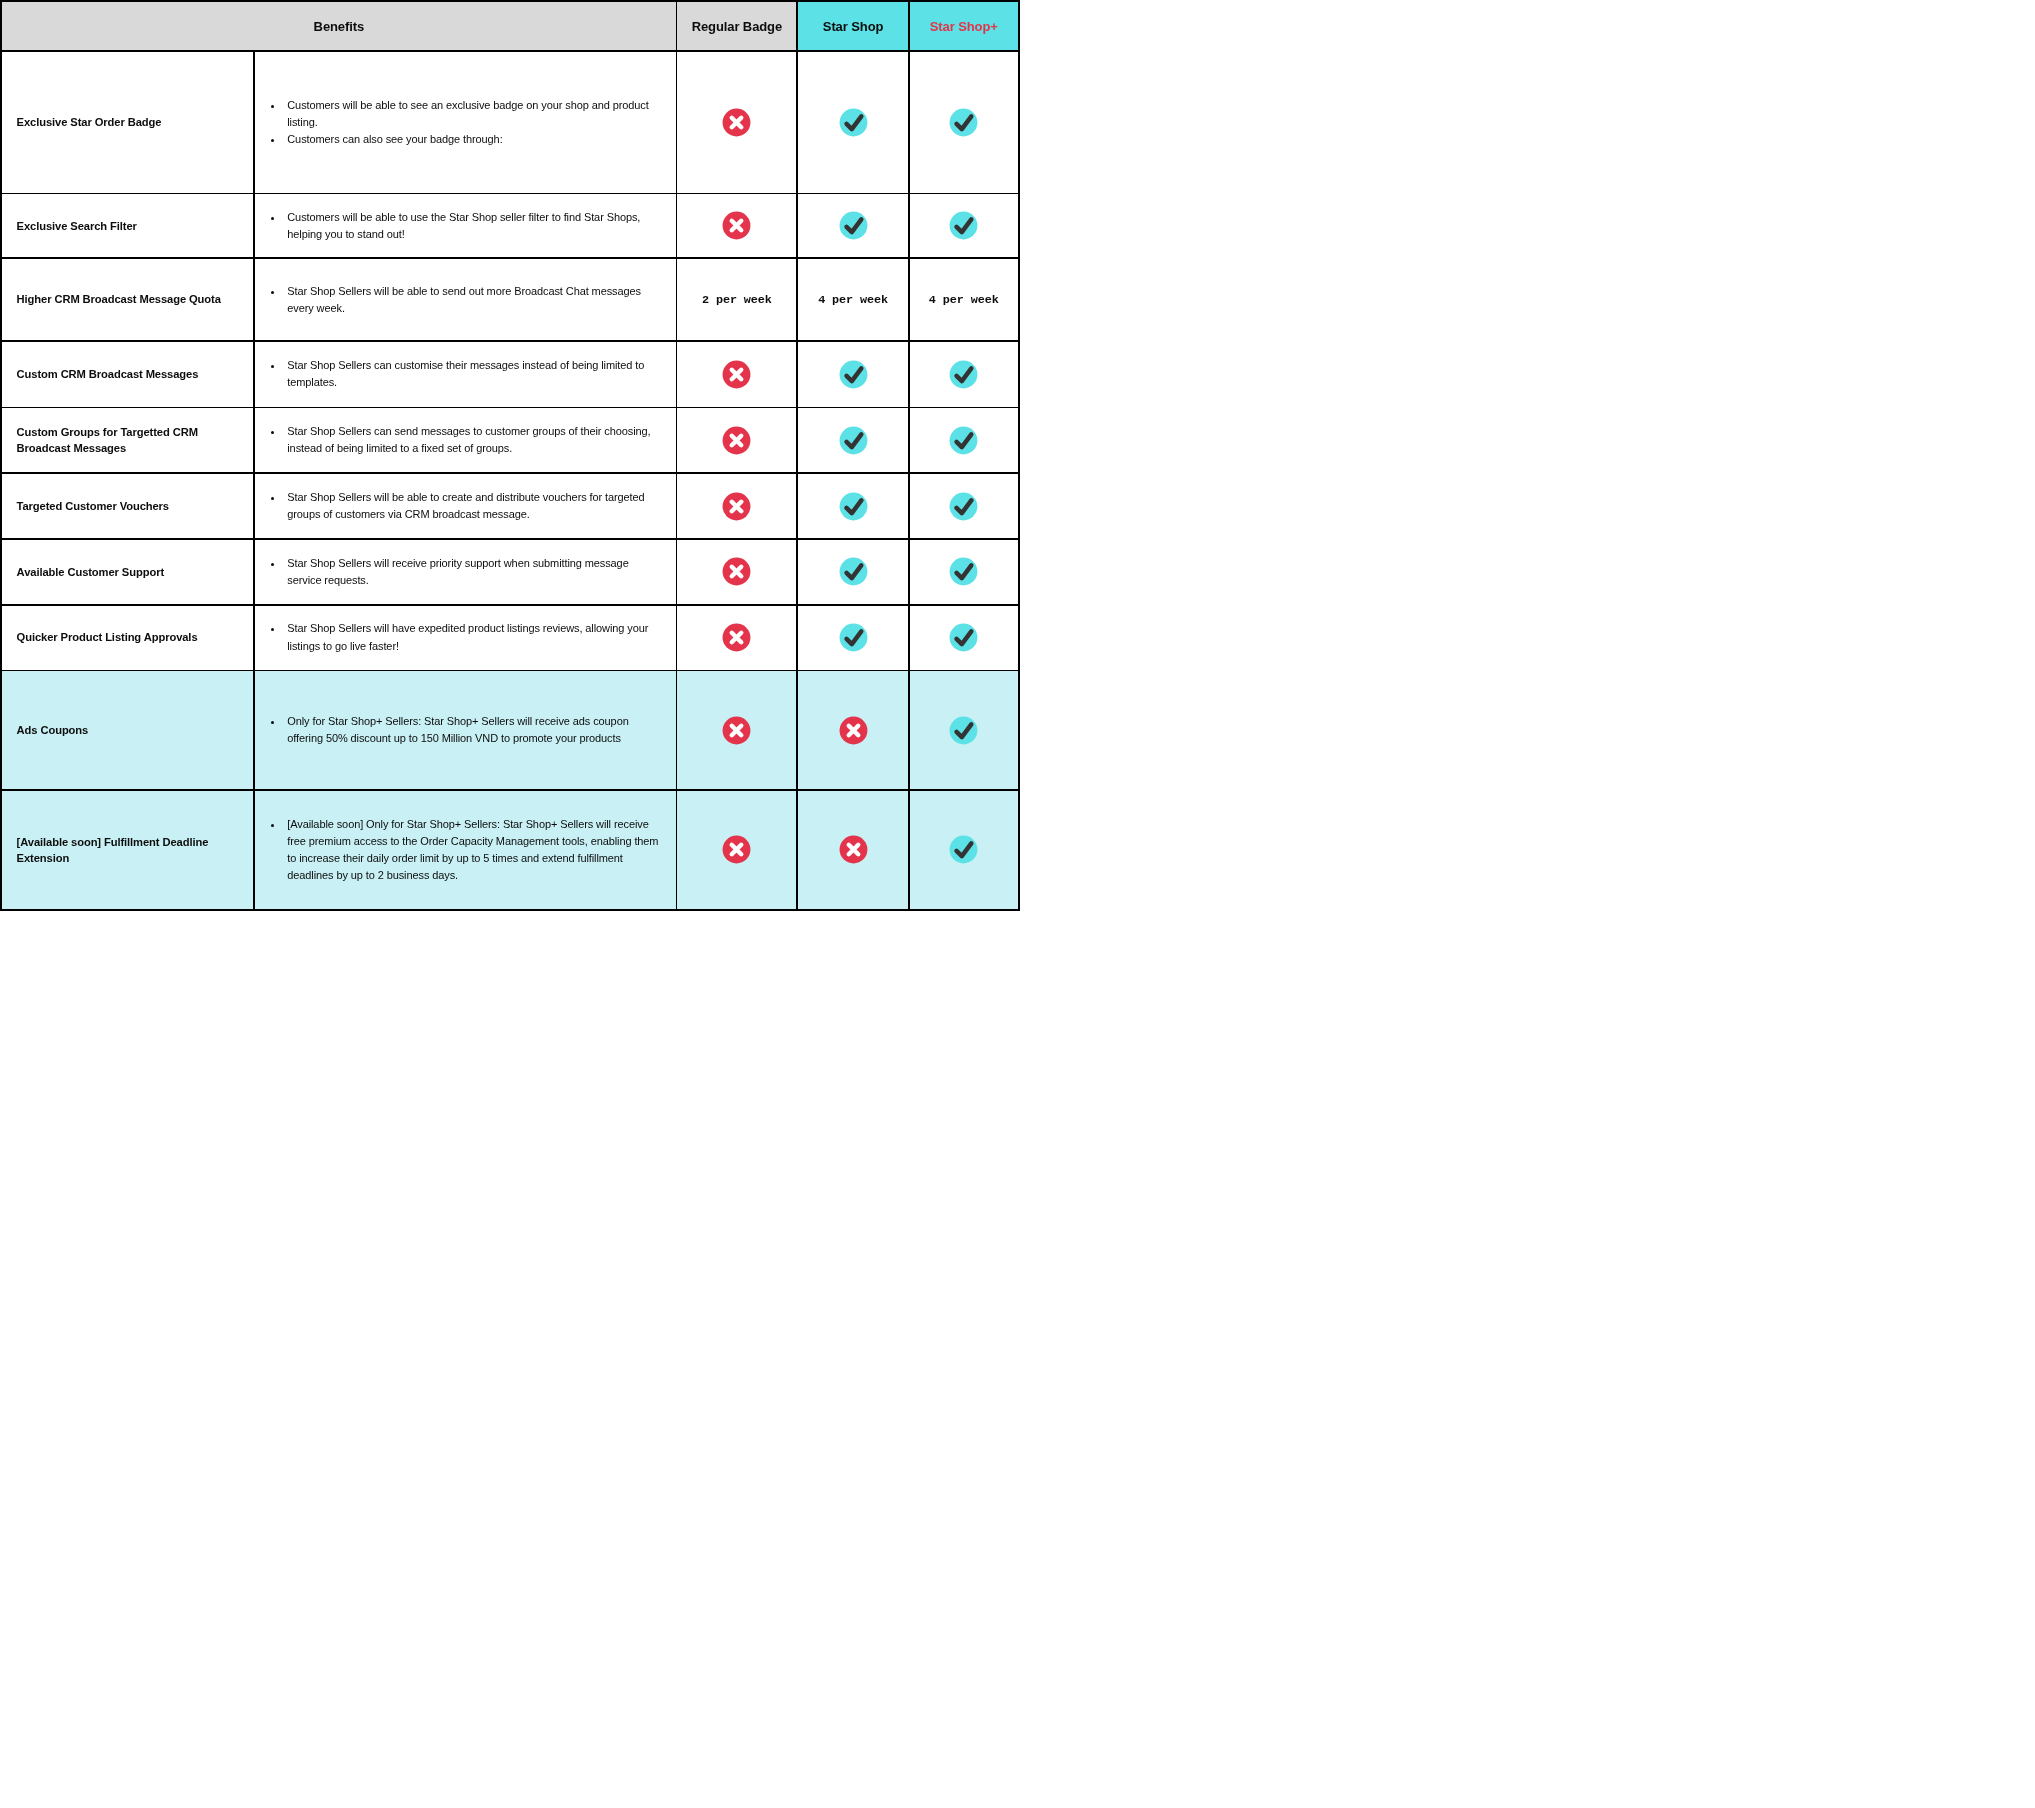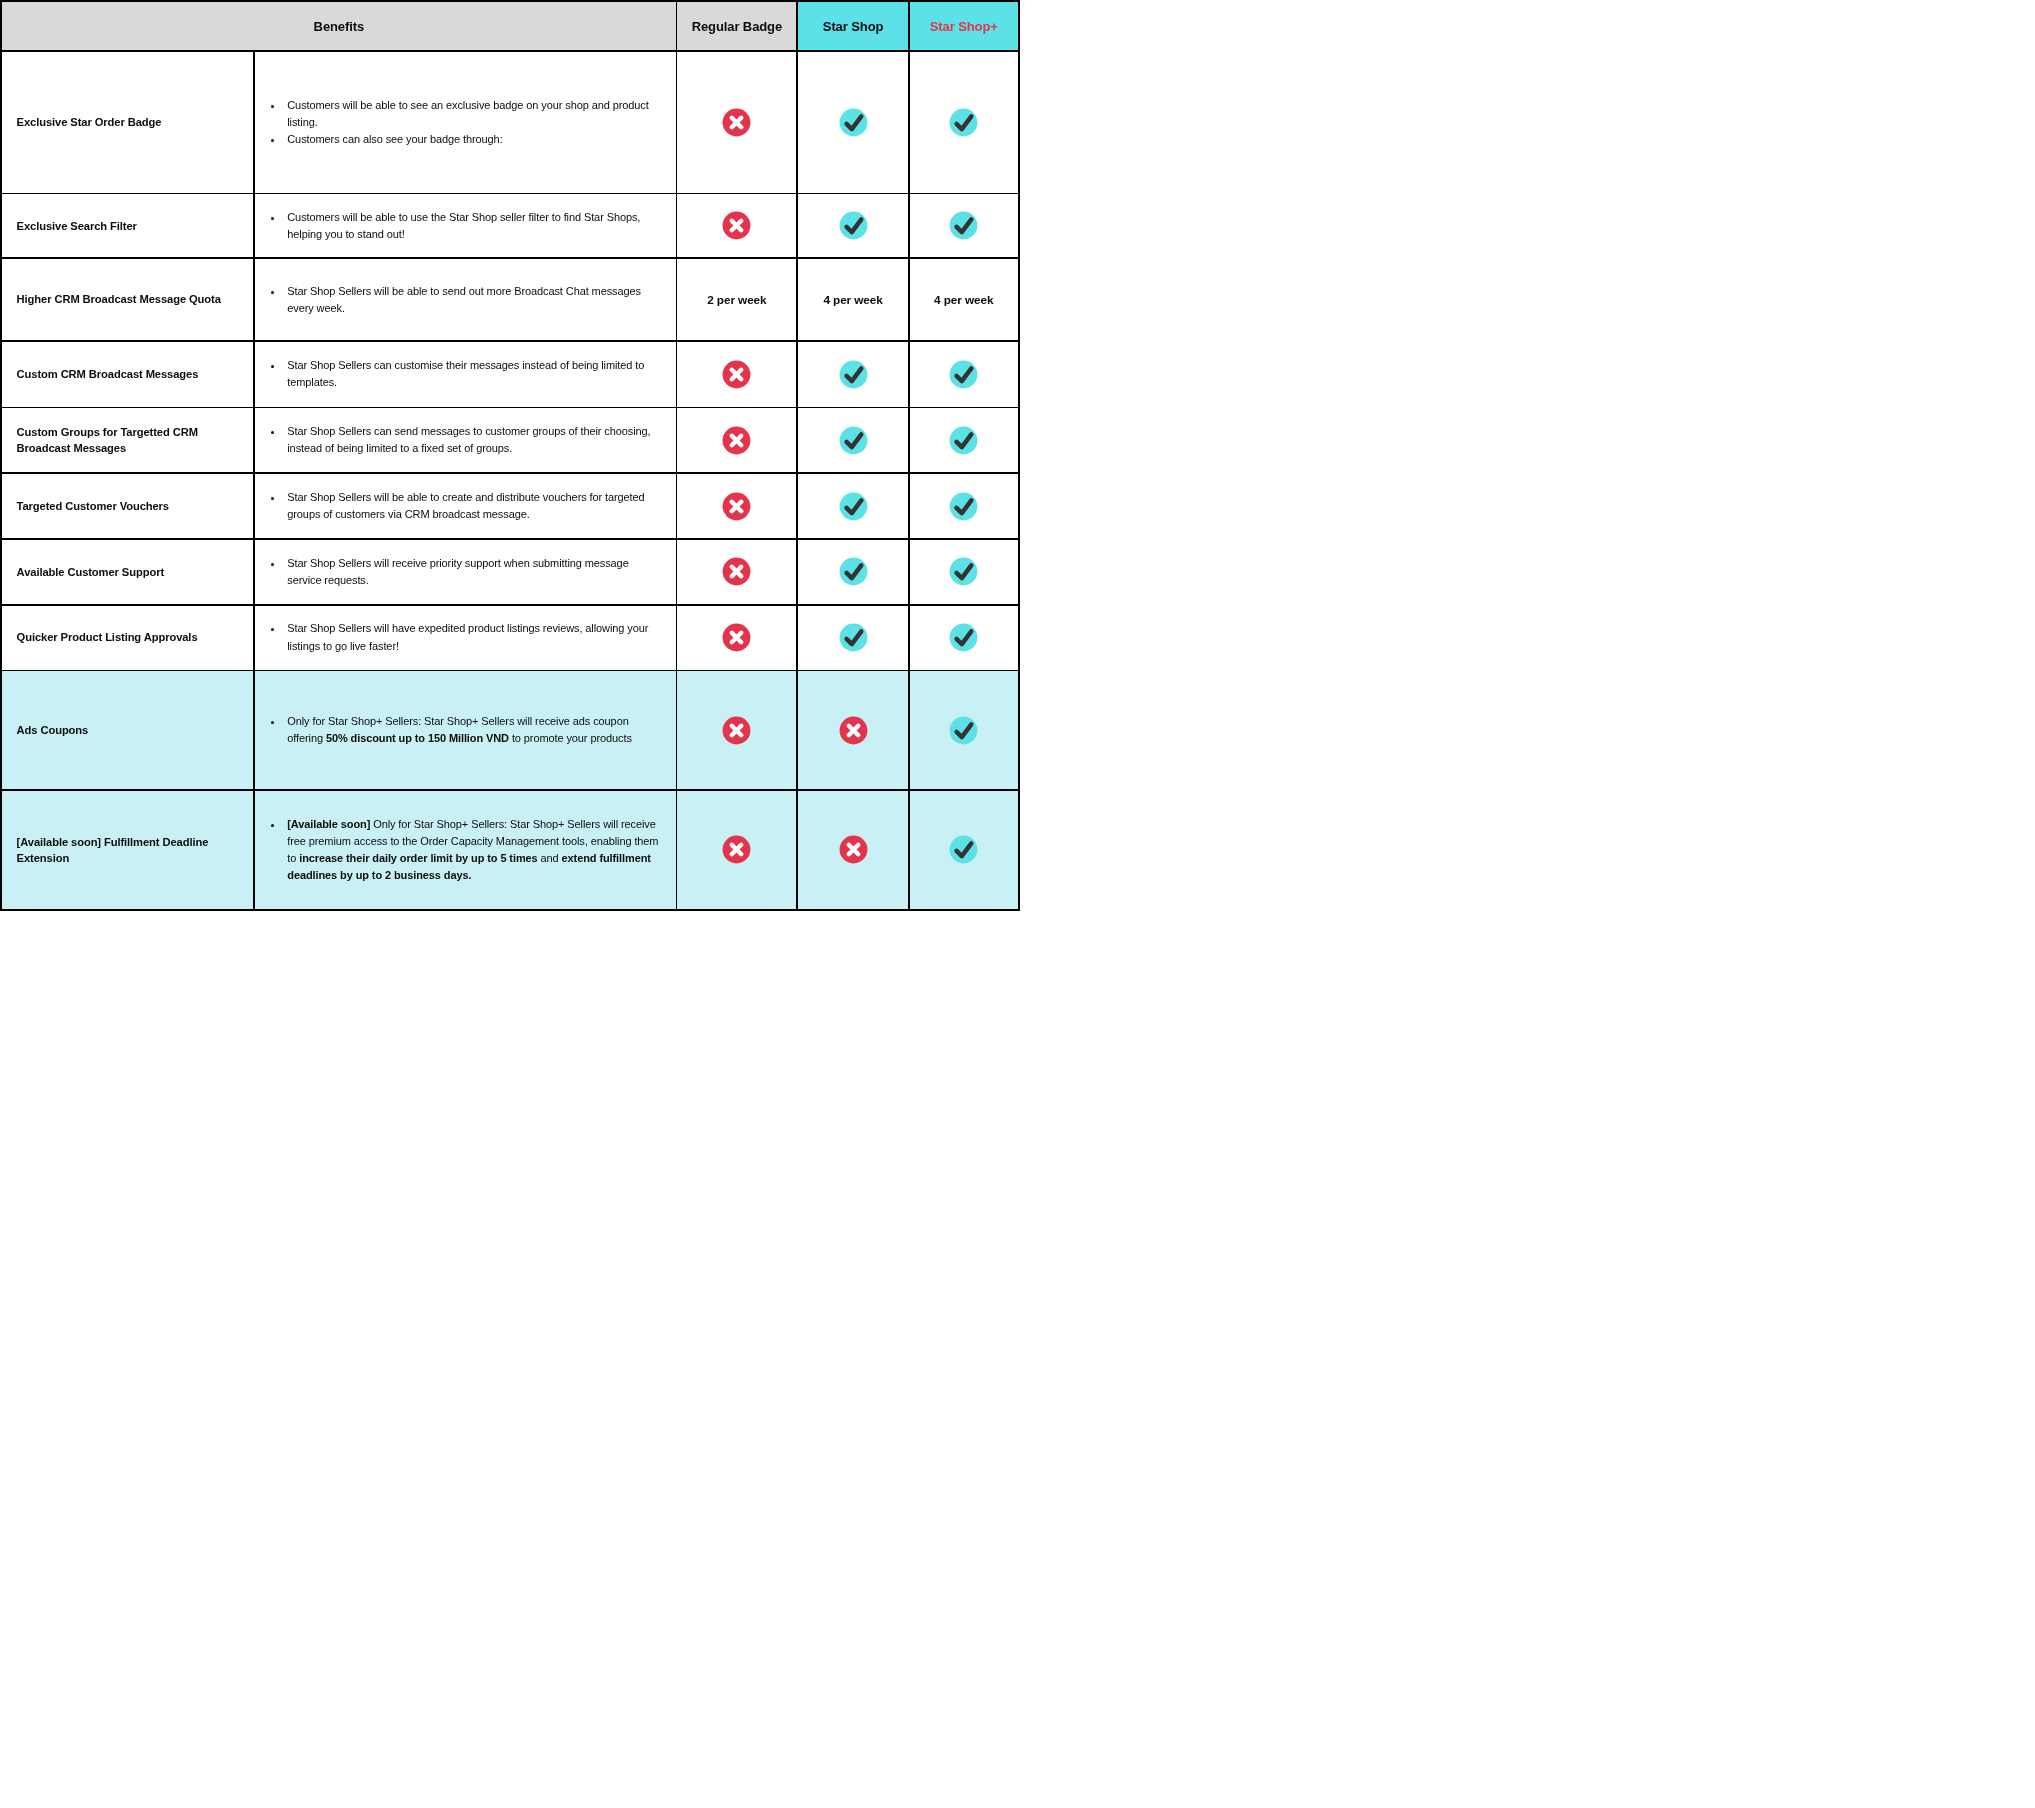--- a/index.html
+++ b/index.html
@@ -61,26 +61,27 @@
   }
   .desc-cell ul.bullets{
     list-style:disc;
     padding-left:13.5px;
   }
   .desc-cell ul.subs{
     list-style:circle;
     padding-left:25px;
   }
   .desc-cell li{padding-left:3.4px;}
-  .desc-cell b{font-weight:bold;}
+  .desc-cell b{font-weight:normal;}
   .status-cell{justify-content:center;}
   .quota{
     font-weight:bold;
     font-size:11.8px;
     text-align:center;
+    font-family:Liberation Mono, monospace;
   }
   .icon{display:block;}
   .hl{background:var(--light-cyan);}
 </style>
 </head>
 <body>
 
 <div class="table">
   <div class="row">
     <div class="cell head-cell benefits-head">

